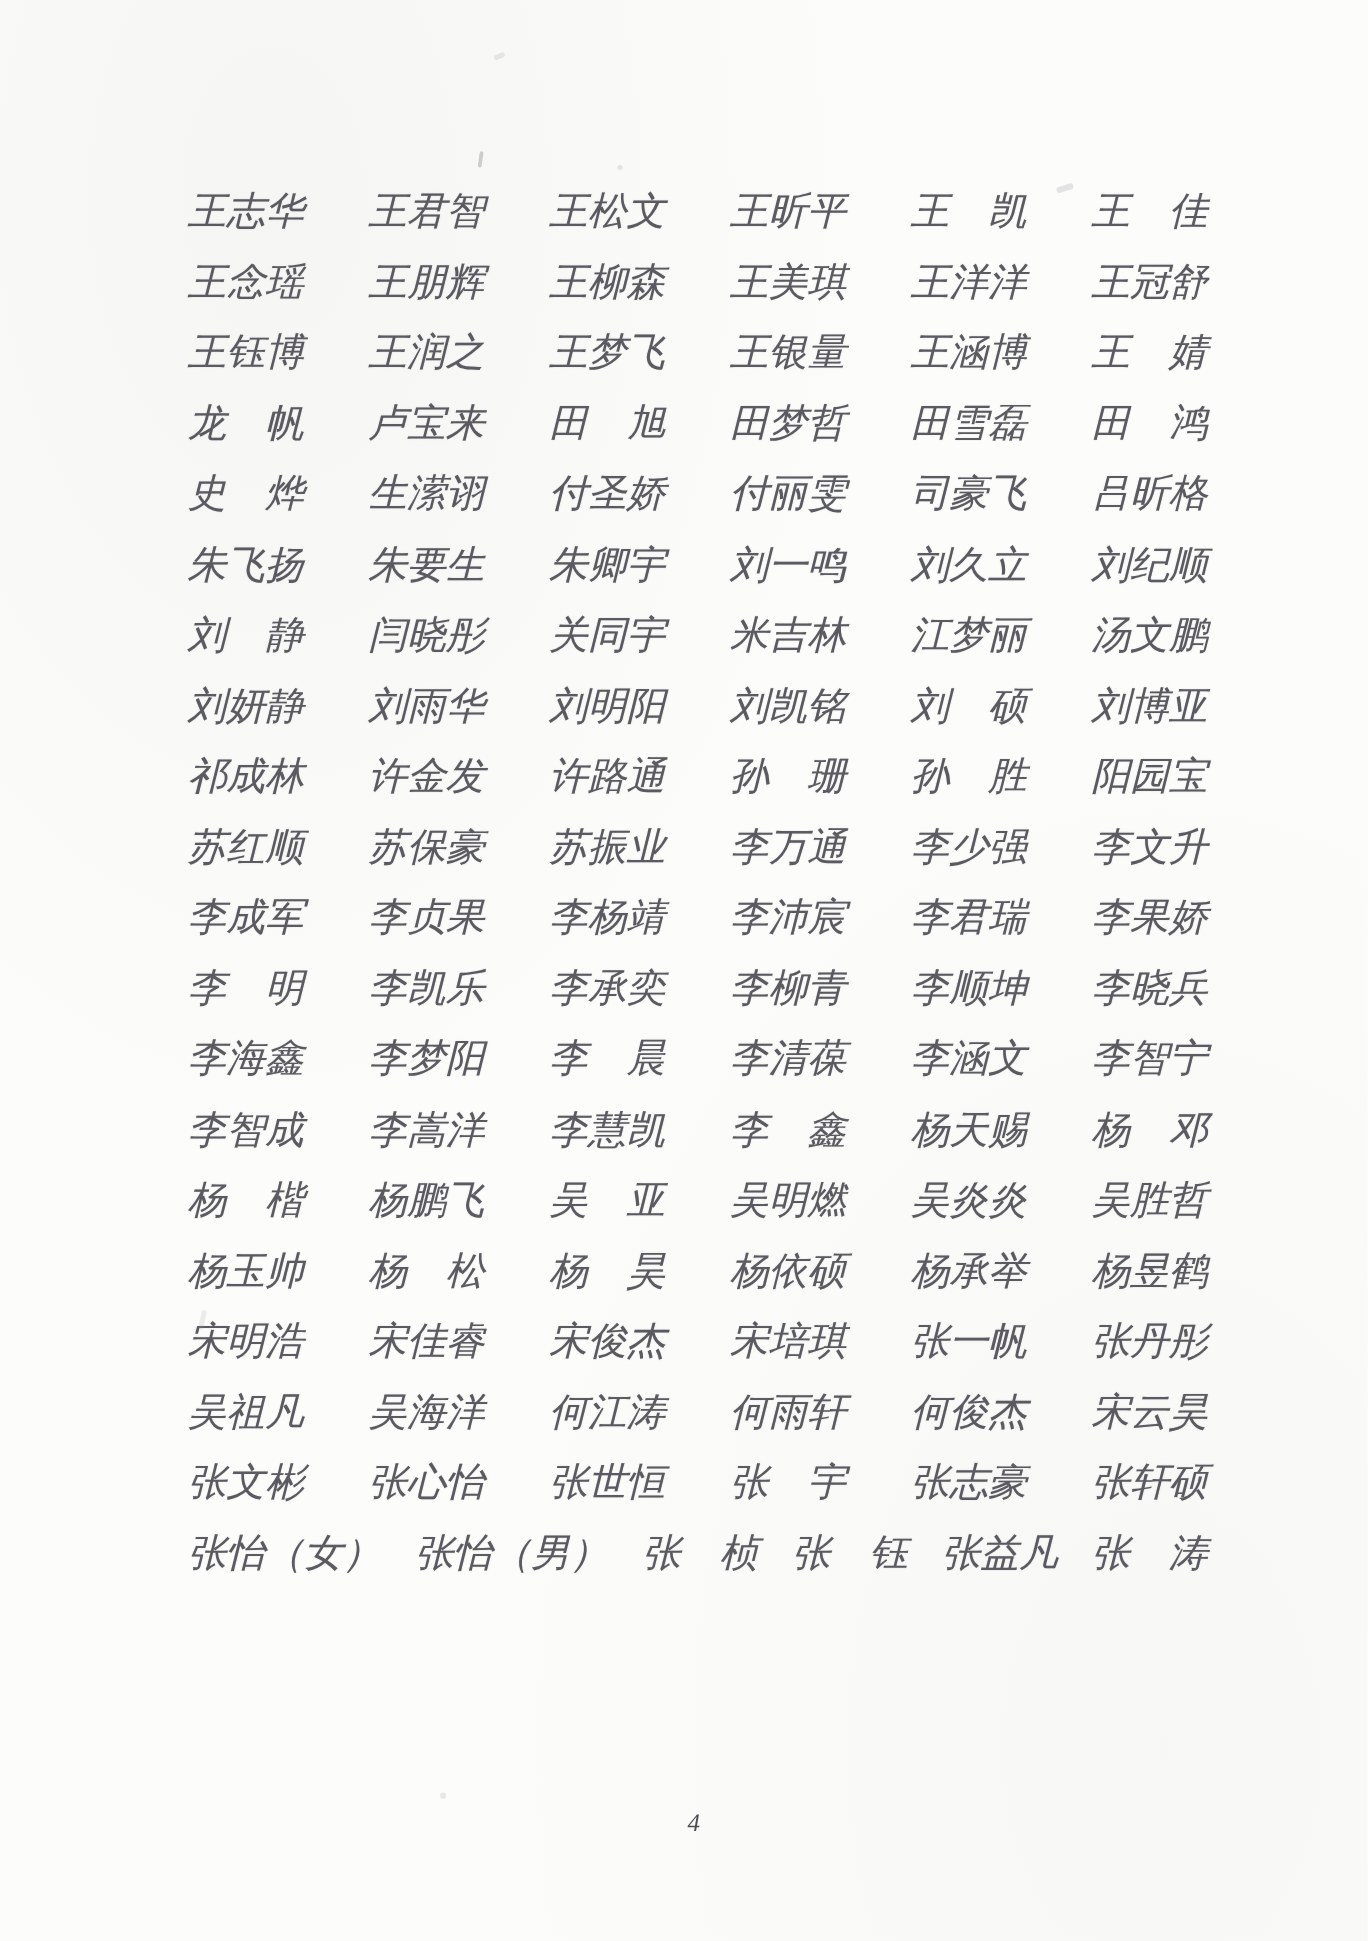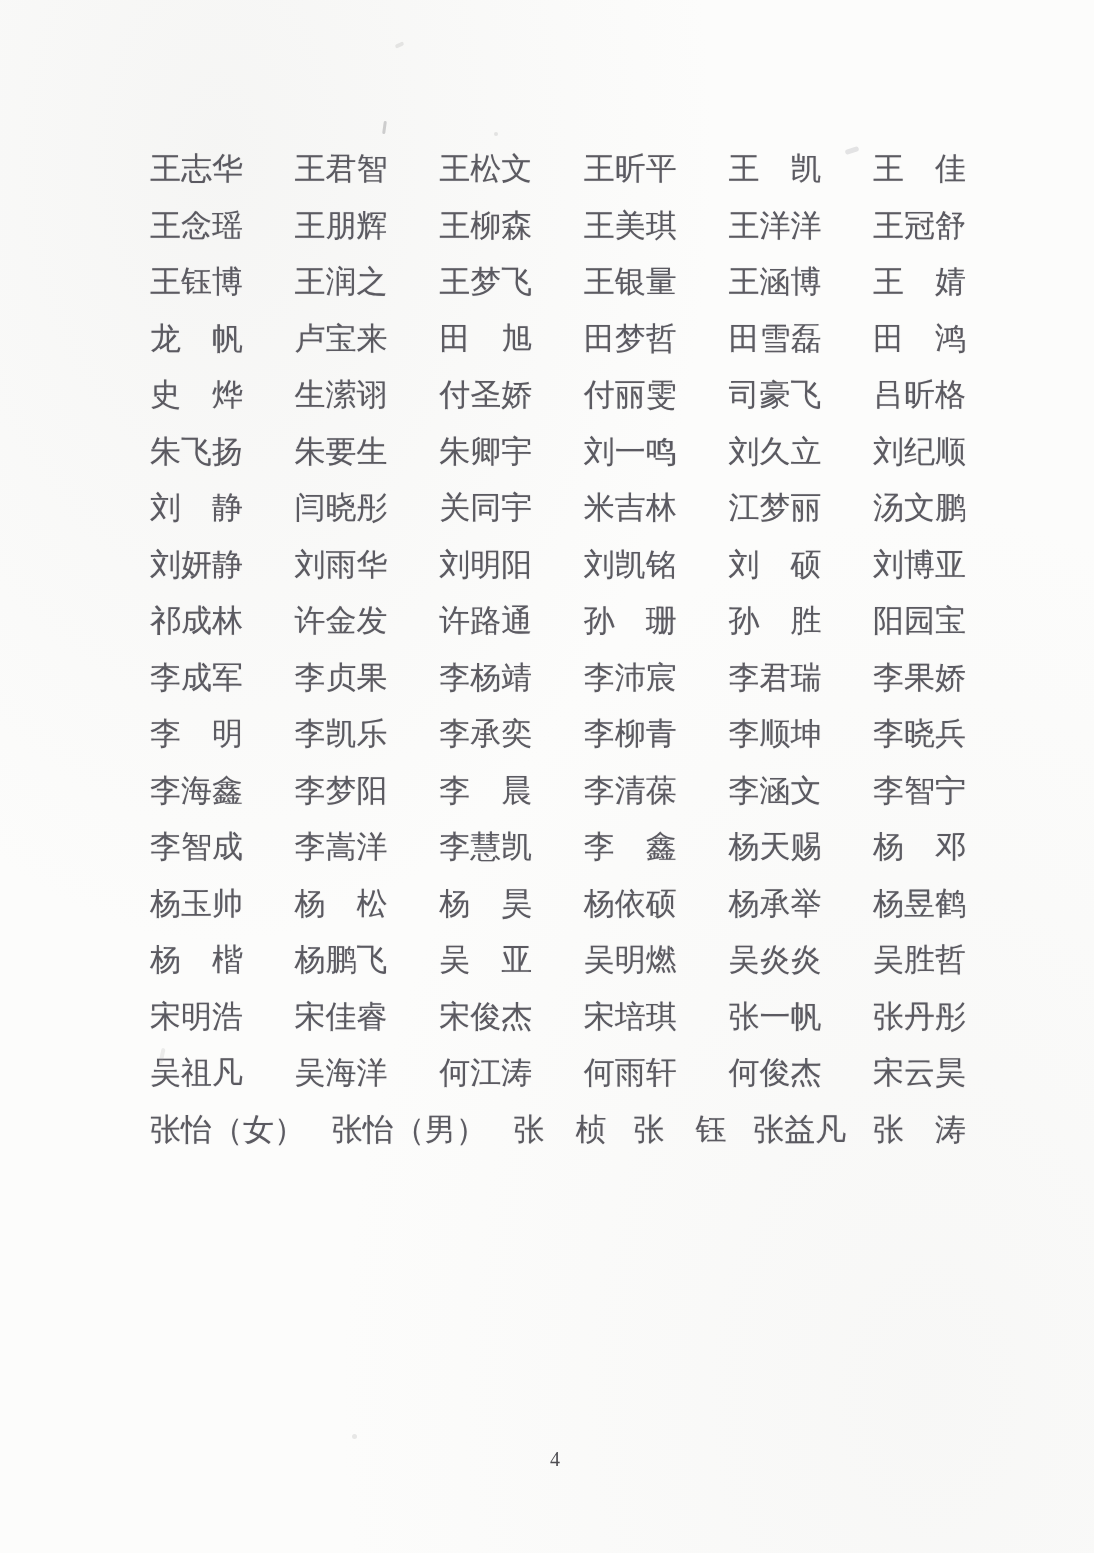--- a/index.html
+++ b/index.html
@@ -14,20 +14,21 @@
     font-family: "Liberation Serif", "DejaVu Serif", serif;
     overflow: hidden;
   }
   .page {
     position: absolute;
     inset: 0;
     background:
       radial-gradient(ellipse at 20% 10%, rgba(225,225,223,0.25), rgba(0,0,0,0) 40%),
       radial-gradient(ellipse at 85% 90%, rgba(228,228,226,0.2), rgba(0,0,0,0) 45%),
       #fcfcfb;
+    font-style: italic;
   }
   .name-grid {
     position: absolute;
     left: 150px;
     top: 141px;
     width: 816px;
   }
   .name-row {
     height: 56.5px;
     display: flex;
@@ -134,20 +135,28 @@
       </div>
       <div class="name-row">
         <span class="name-cell">祁成林</span>
         <span class="name-cell">许金发</span>
         <span class="name-cell">许路通</span>
         <span class="name-cell">孙　珊</span>
         <span class="name-cell">孙　胜</span>
         <span class="name-cell">阳园宝</span>
       </div>
       <div class="name-row">
+        <span class="name-cell">苏红顺</span>
+        <span class="name-cell">苏保豪</span>
+        <span class="name-cell">苏振业</span>
+        <span class="name-cell">李万通</span>
+        <span class="name-cell">李少强</span>
+        <span class="name-cell">李文升</span>
+      </div>
+      <div class="name-row">
         <span class="name-cell">李成军</span>
         <span class="name-cell">李贞果</span>
         <span class="name-cell">李杨靖</span>
         <span class="name-cell">李沛宸</span>
         <span class="name-cell">李君瑞</span>
         <span class="name-cell">李果娇</span>
       </div>
       <div class="name-row">
         <span class="name-cell">李　明</span>
         <span class="name-cell">李凯乐</span>
@@ -166,52 +175,60 @@
       </div>
       <div class="name-row">
         <span class="name-cell">李智成</span>
         <span class="name-cell">李嵩洋</span>
         <span class="name-cell">李慧凯</span>
         <span class="name-cell">李　鑫</span>
         <span class="name-cell">杨天赐</span>
         <span class="name-cell">杨　邓</span>
       </div>
       <div class="name-row">
+        <span class="name-cell">杨　楷</span>
+        <span class="name-cell">杨鹏飞</span>
+        <span class="name-cell">吴　亚</span>
+        <span class="name-cell">吴明燃</span>
+        <span class="name-cell">吴炎炎</span>
+        <span class="name-cell">吴胜哲</span>
+      </div>
+      <div class="name-row">
         <span class="name-cell">杨玉帅</span>
         <span class="name-cell">杨　松</span>
         <span class="name-cell">杨　昊</span>
         <span class="name-cell">杨依硕</span>
         <span class="name-cell">杨承举</span>
         <span class="name-cell">杨昱鹤</span>
       </div>
       <div class="name-row">
-        <span class="name-cell">杨　楷</span>
-        <span class="name-cell">杨鹏飞</span>
-        <span class="name-cell">吴　亚</span>
-        <span class="name-cell">吴明燃</span>
-        <span class="name-cell">吴炎炎</span>
-        <span class="name-cell">吴胜哲</span>
-      </div>
-      <div class="name-row">
         <span class="name-cell">宋明浩</span>
         <span class="name-cell">宋佳睿</span>
         <span class="name-cell">宋俊杰</span>
         <span class="name-cell">宋培琪</span>
         <span class="name-cell">张一帆</span>
         <span class="name-cell">张丹彤</span>
       </div>
       <div class="name-row">
         <span class="name-cell">吴祖凡</span>
         <span class="name-cell">吴海洋</span>
         <span class="name-cell">何江涛</span>
         <span class="name-cell">何雨轩</span>
         <span class="name-cell">何俊杰</span>
         <span class="name-cell">宋云昊</span>
       </div>
       <div class="name-row">
+        <span class="name-cell">张文彬</span>
+        <span class="name-cell">张心怡</span>
+        <span class="name-cell">张世恒</span>
+        <span class="name-cell">张　宇</span>
+        <span class="name-cell">张志豪</span>
+        <span class="name-cell">张轩硕</span>
+      </div>
+      <div class="name-row">
         <span class="name-cell">张怡（女）</span>
         <span class="name-cell">张怡（男）</span>
         <span class="name-cell">张　桢</span>
         <span class="name-cell">张　钰</span>
         <span class="name-cell">张益凡</span>
         <span class="name-cell">张　涛</span>
       </div>
     </div>
 
   <div class="page-number">4</div>

